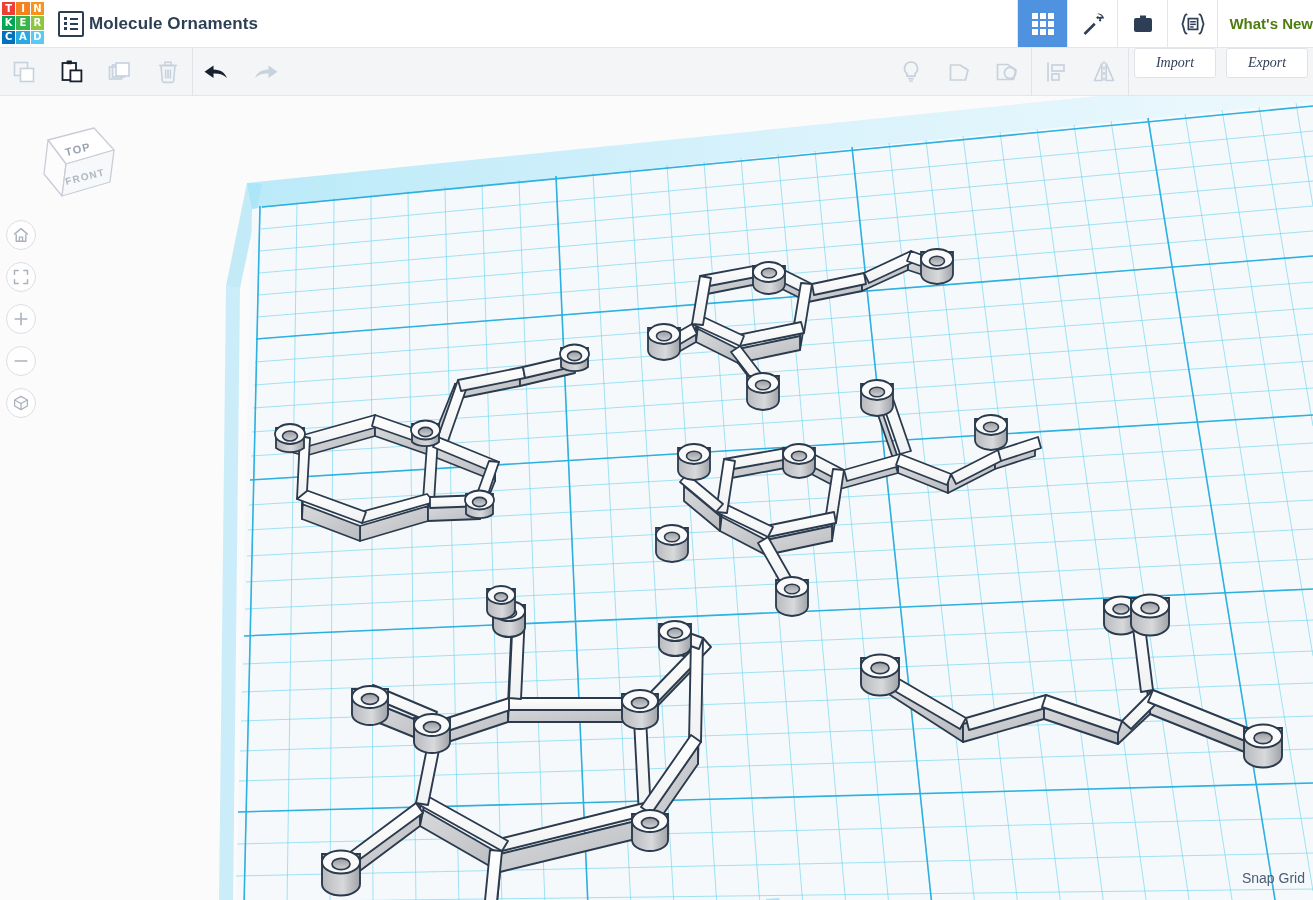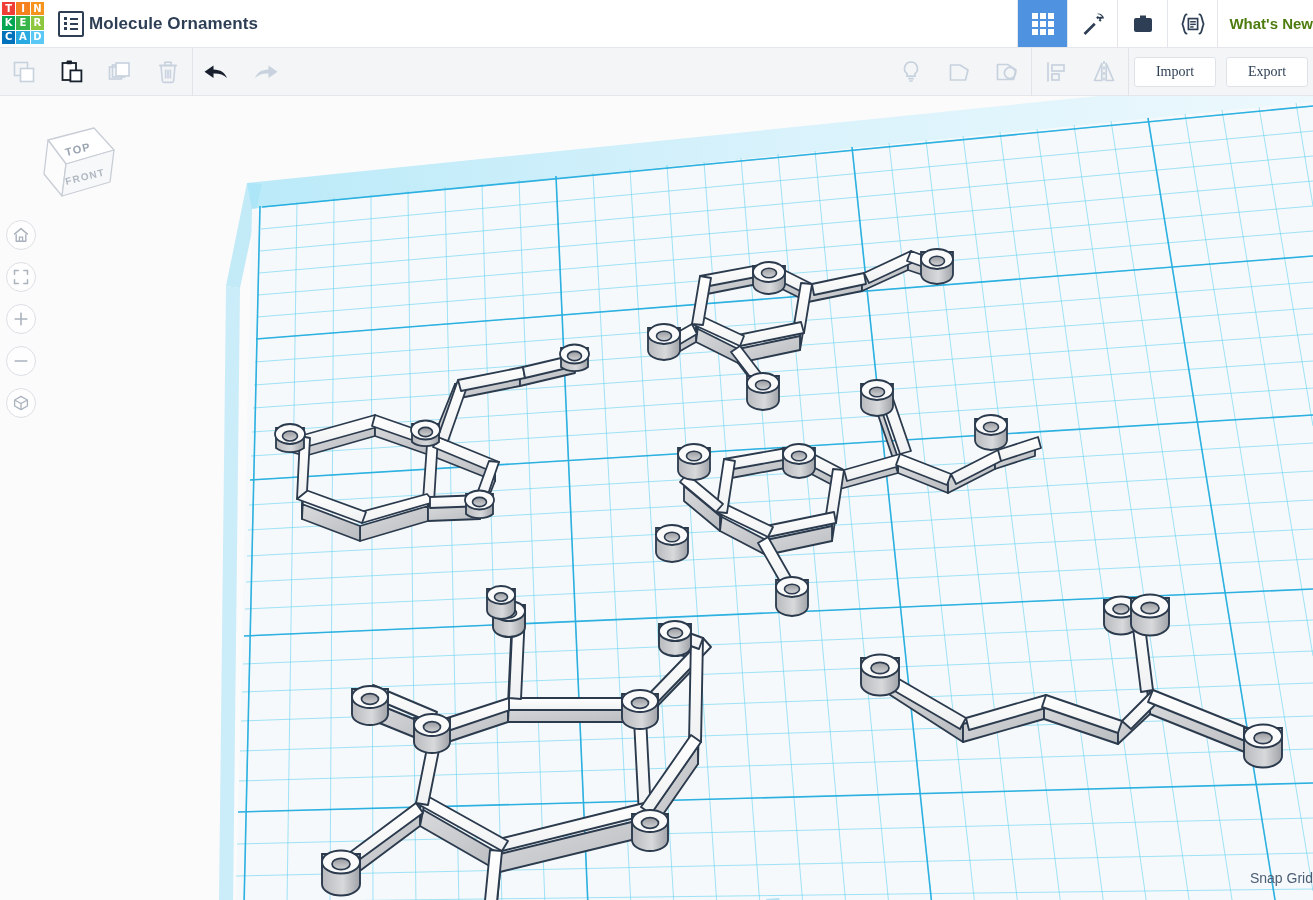--- a/index.html
+++ b/index.html
@@ -119,22 +119,22 @@
 
   
   #toolbar {
     position: absolute;
     top: 48px; left: 0;
     width: 1313px;
     height: 48px;
     background: #f4f5f7;
     border-bottom: 1px solid #e3e6ea;
     display: flex;
-    align-items: center;
     z-index: 35;
+    font-style: italic;
   }
   .tb-btn {
     width: 48px; height: 48px;
     display: flex; align-items: center; justify-content: center;
     flex: 0 0 auto;
   }
   .tb-sep {
     width: 1px; height: 48px;
     background: #e0e3e8;
     flex: 0 0 auto;
@@ -186,21 +186,21 @@
     border: 1px solid #dcdfe4;
     border-radius: 50%;
     background: rgba(255,255,255,.7);
     display: flex; align-items: center; justify-content: center;
   }
 
   
   #status {
     position: absolute;
     right: 0; bottom: 14px;
-    padding-right: 0;
+    padding-right: 8px;
     font-size: 14px;
     color: #4a5c73;
     white-space: nowrap;
     overflow: hidden;
     z-index: 25;
   }
 </style>
 </head>
 <body>
 

